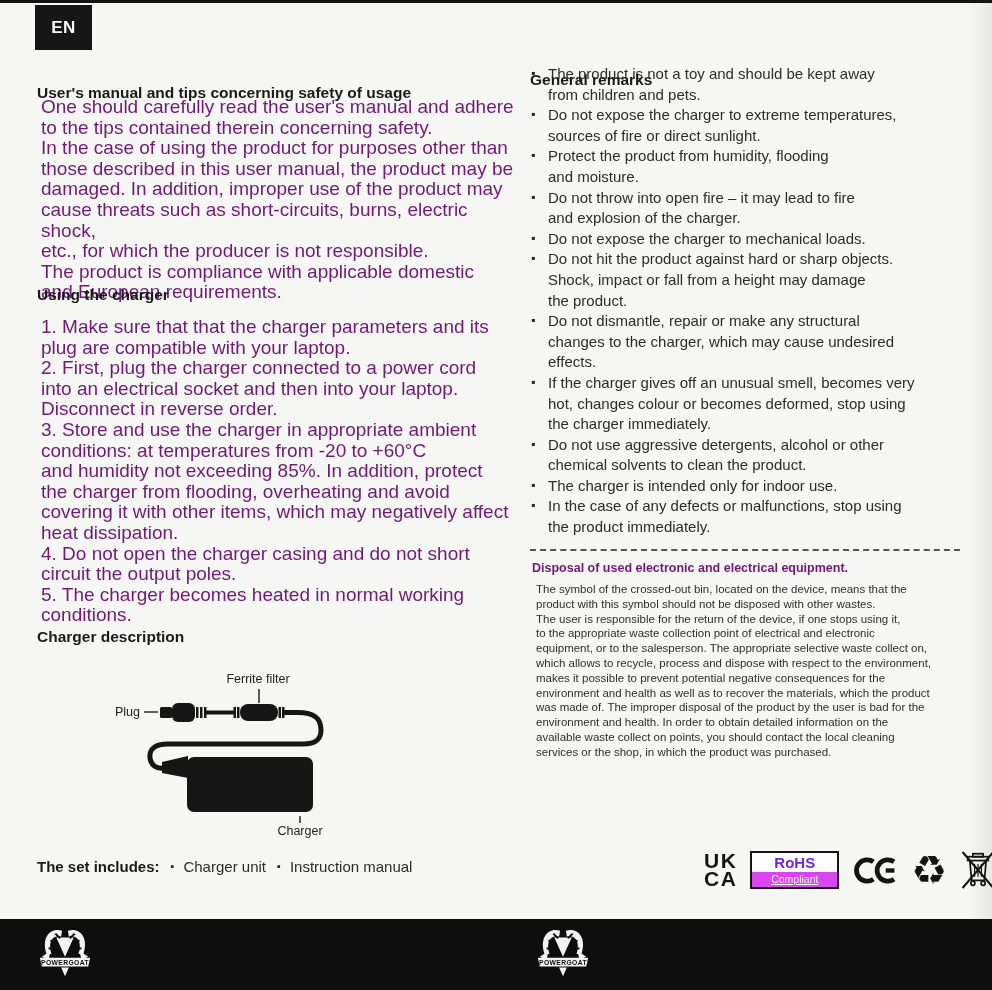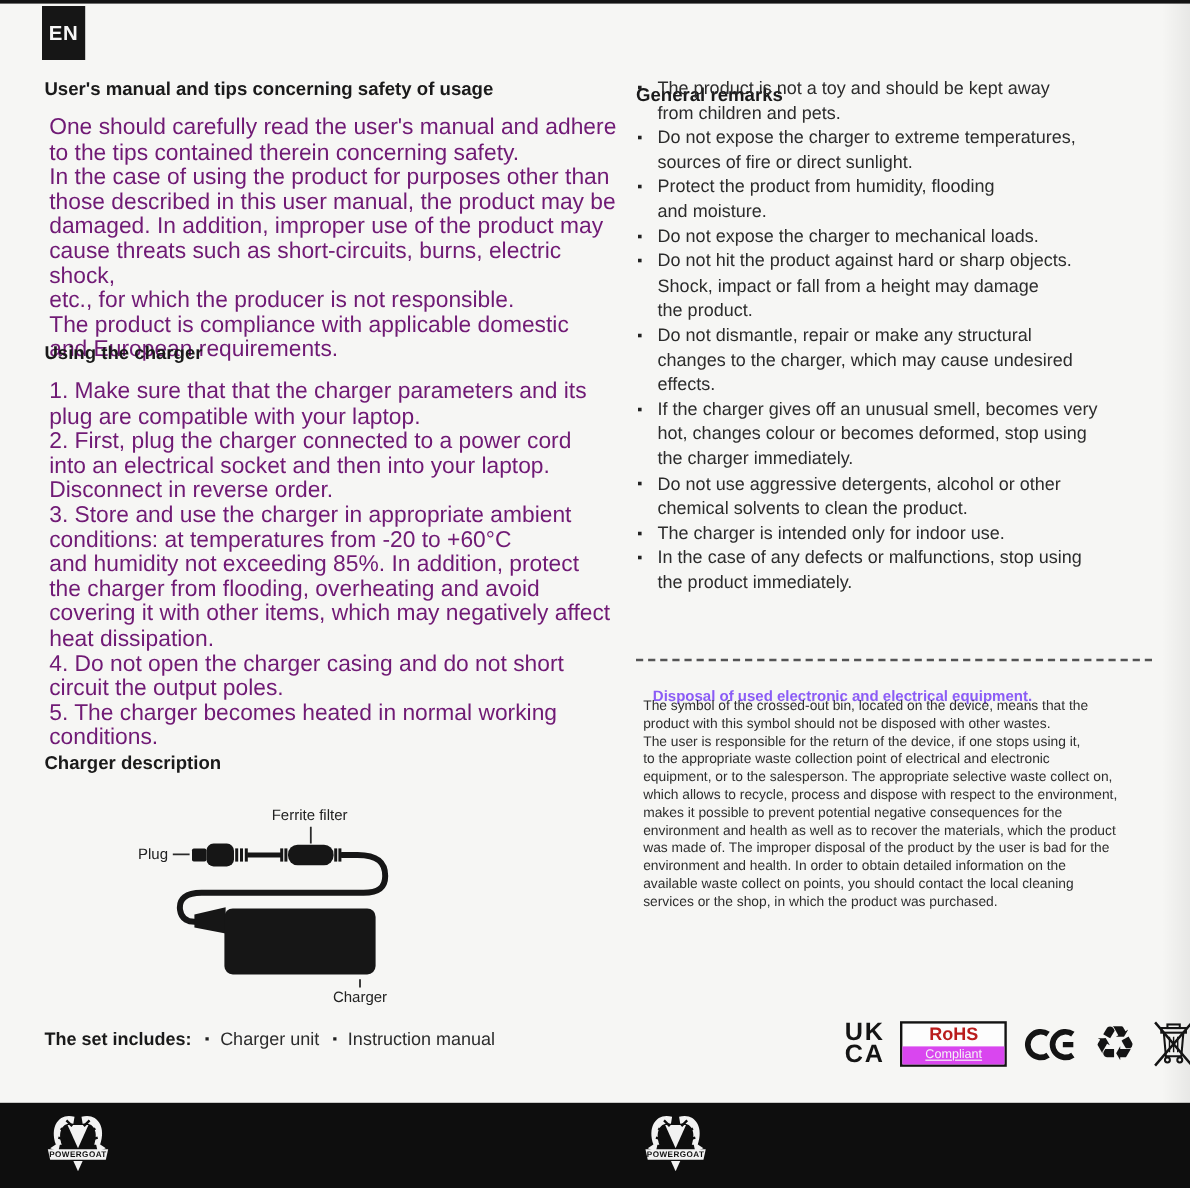--- a/index.html
+++ b/index.html
@@ -15,38 +15,38 @@
   .topbar {
     position: absolute; top: 0; left: 0; width: 100%; height: 3px;
     background: #141414;
   }
   .edge-shade {
     position: absolute; right: 0; top: 0; width: 24px; height: 100%;
     background: linear-gradient(to right, rgba(0,0,0,0), rgba(0,0,0,0.06));
     pointer-events: none;
   }
   .en-badge {
-    position: absolute; left: 35px; top: 5px; width: 36px; height: 45px;
+    position: absolute; left: 35px; top: 5px; width: 57px; height: 45px;
     background: #161616; color: #f7f7f7;
     font-weight: bold; font-size: 17px;
     display: flex; align-items: center; justify-content: center;
     letter-spacing: 0.5px;
   }
   .hd {
     position: absolute; margin: 0;
     font-size: 15.5px; font-weight: bold; color: #1a1a1a;
     white-space: pre-line;
   }
   .bt {
     position: absolute; margin: 4px;
     font-size: 19px; line-height: 20.6px;
     white-space: pre-line; color: #701a75;
   }
   
-  #h-safety   { left: 37px; top: 66px; text-align: center; }
+  #h-safety   { left: 37px; top: 84px; text-align: center; }
   #p-safety   { left: 37px; top: 93px;  width: 474px; }
   #h-using    { left: 37px; top: 286px; }
   #p-using    { left: 37px; top: 313px; width: 474px; }
   #h-desc     { left: 37px; top: 628px; }
   #diagram    { position: absolute; left: 32px; top: 656px; }
   #set-includes {
     position: absolute; left: 37px; top: 858px;
     font-size: 15px; color: #2c2c2c;
   }
   #set-includes .lbl { font-weight: bold; color: #1a1a1a; }
@@ -65,42 +65,42 @@
   }
   .bullet::before {
     content: "▪"; position: absolute; left: 1px; top: -1px;
     font-size: 12px; color: #222;
   }
   #divider {
     position: absolute; left: 530px; top: 549px; width: 430px; height: 0;
     border-top: 2px dashed #555;
   }
   #h-disposal {
-    position: absolute; left: 532px; top: 561px; margin: 12px;
-    font-size: 12.5px; font-weight: bold; color: #8b5cf6;
+    position: absolute; left: 532px; top: 561px; margin: 0;
+    font-size: 12.5px; font-weight: bold; color: #701a75;
   }
   #p-disposal {
     position: absolute; left: 536px; top: 582px; margin: 0; width: 456px;
     font-size: 11.5px; line-height: 14.8px;
     white-space: pre-line; color: #2e2e2e;
   }
   
   #certs {
     position: absolute; left: 704px; top: 845px; height: 50px;
     display: flex; align-items: center; gap: 13px;
   }
   .ukca {
     font-size: 21px; font-weight: bold; line-height: 18px;
     letter-spacing: 1.5px; color: #141414; text-align: center;
   }
   .rohs {
     border: 2.5px solid #141414; text-align: center; background: #fdfdfd;
   }
   .rohs-top {
-    font-size: 15px; font-weight: bold; color: #b91c1c;
+    font-size: 15px; font-weight: bold; color: #6d28d9;
     padding: 0 22px; line-height: 19px;
   }
   .rohs-bottom {
     background: #d946ef; color: #f5f5f5;
     font-size: 10.5px; line-height: 15px; padding: 0 4px; text-decoration: underline;
   }
   .recycle {
     font-family: "DejaVu Sans", sans-serif;
     font-size: 40px; line-height: 1; color: #141414;
   }
@@ -191,20 +191,22 @@
 
   <h2 class="hd" id="h-general">General remarks</h2>
 
   <div id="bullet-list">
     <div class="bullet">The product is not a toy and should be kept away
 from children and pets.</div>
     <div class="bullet">Do not expose the charger to extreme temperatures,
 sources of fire or direct sunlight.</div>
     <div class="bullet">Protect the product from humidity, flooding
 and moisture.</div>
+    <div class="bullet">Do not throw into open fire – it may lead to fire
+and explosion of the charger.</div>
     <div class="bullet">Do not expose the charger to mechanical loads.</div>
     <div class="bullet">Do not hit the product against hard or sharp objects.
 Shock, impact or fall from a height may damage
 the product.</div>
     <div class="bullet">Do not dismantle, repair or make any structural
 changes to the charger, which may cause undesired
 effects.</div>
     <div class="bullet">If the charger gives off an unusual smell, becomes very
 hot, changes colour or becomes deformed, stop using
 the charger immediately.</div>

